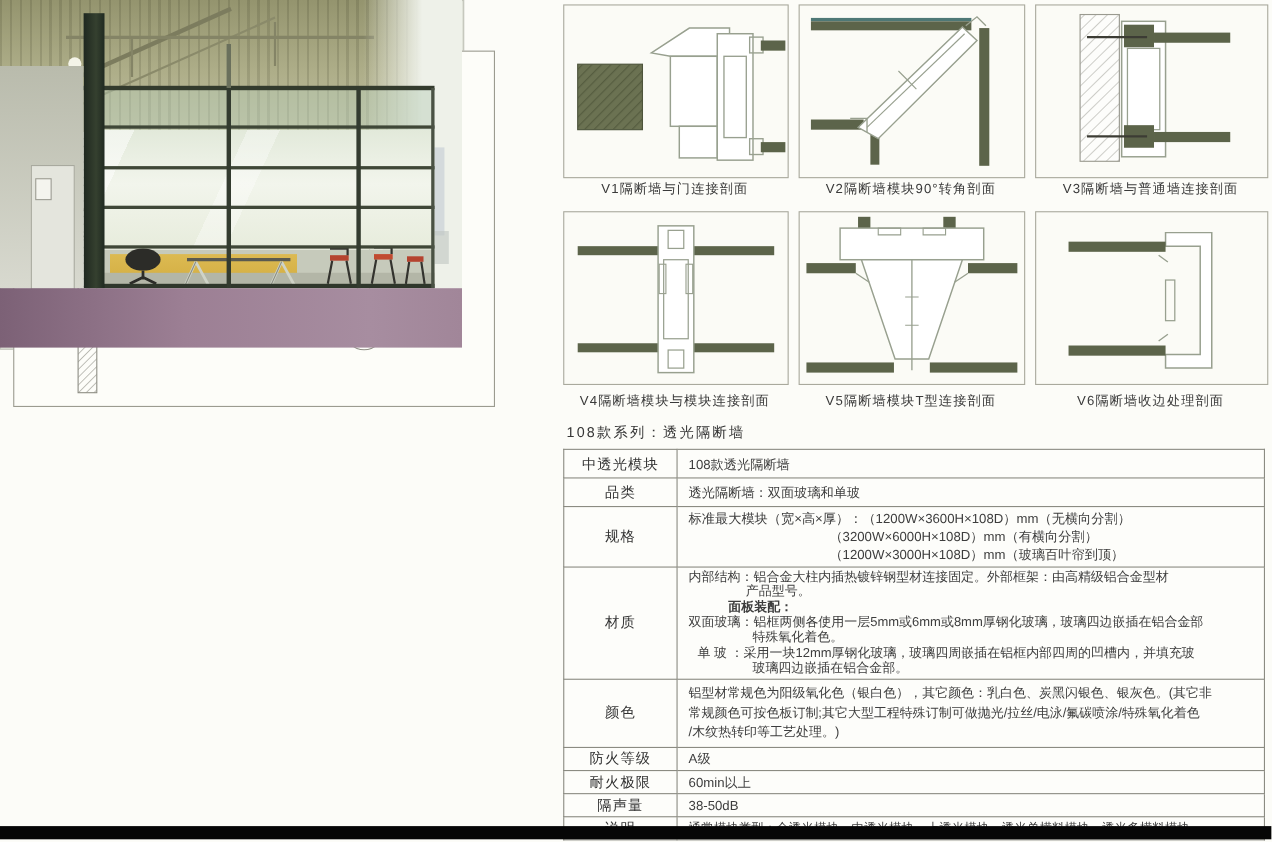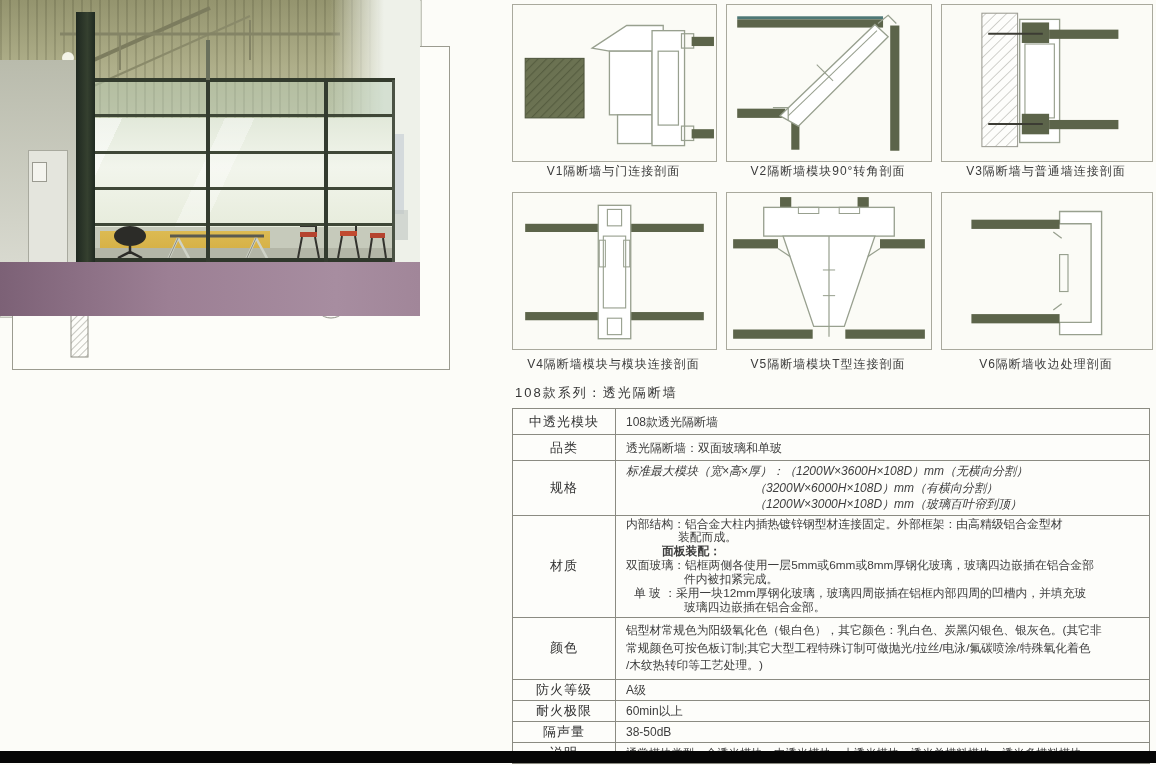--- a/index.html
+++ b/index.html
@@ -22,21 +22,21 @@
   #series-note{left:515px;top:384px;font-size:13px;letter-spacing:2px;color:#353535;}
 
   
   #spec-table{left:512px;top:408px;width:638px;border-collapse:collapse;table-layout:fixed;
     font-size:12px;color:#3d3d3d;background:#fdfdfa;}
   #spec-table td{border:1px solid #8b8b82;vertical-align:middle;overflow:hidden;}
   #spec-table td.lab{width:100px;text-align:center;font-size:13px;letter-spacing:1px;color:#333;}
   #spec-table td.val{padding:2px 4px 2px 10px;}
   .line{white-space:nowrap;}
   .r0 .val,.r1 .val{line-height:16px;}
-  .r2 .val{line-height:16.5px;font-style:italic;}
+  .r2 .val{line-height:16.5px;}
   .r3 .val{line-height:13.9px;font-size:11.8px;}
   .r4 .val{line-height:17.5px;font-size:11.8px;}
   .r5 .val,.r6 .val,.r7 .val{line-height:14px;}
   .r8 .val{line-height:14px;font-size:11.4px;}
 
   
   #photo{left:10px;top:420px;width:420px;height:316px;background:#dfe2d8;border:1px solid #c4c6bc;overflow:hidden;}
   .ph{position:absolute;}
 
   #black-bar{left:0;top:751px;width:1156px;height:12px;background:#060606;}
@@ -201,24 +201,24 @@
           <td class="val">
             <div class="line">标准最大模块（宽×高×厚）：（1200W×3600H×108D）mm（无横向分割）</div>
             <div class="line" style="padding-left: 128px;">（3200W×6000H×108D）mm（有横向分割）</div>
             <div class="line" style="padding-left: 128px;">（1200W×3000H×108D）mm（玻璃百叶帘到顶）</div>
           </td>
         </tr>
         <tr class="r3" style="height: 100px;">
           <td class="lab">材质</td>
           <td class="val">
             <div class="line">内部结构：铝合金大柱内插热镀锌钢型材连接固定。外部框架：由高精级铝合金型材</div>
-            <div class="line" style="padding-left: 52px;">装配而成。</div>
+            <div class="line" style="padding-left: 52px;">产品型号。</div>
             <div class="line" style="font-weight: bold; padding-left: 36px;">面板装配：</div>
             <div class="line">双面玻璃：铝框两侧各使用一层5mm或6mm或8mm厚钢化玻璃，玻璃四边嵌插在铝合金部</div>
-            <div class="line" style="padding-left: 58px;">件内被扣紧完成。</div>
+            <div class="line" style="padding-left: 58px;">特殊氧化着色。</div>
             <div class="line" style="padding-left: 8px;">单 玻 ：采用一块12mm厚钢化玻璃，玻璃四周嵌插在铝框内部四周的凹槽内，并填充玻</div>
             <div class="line" style="padding-left: 58px;">玻璃四边嵌插在铝合金部。</div>
           </td>
         </tr>
         <tr class="r4" style="height: 62px;">
           <td class="lab">颜色</td>
           <td class="val">
             <div class="line">铝型材常规色为阳级氧化色（银白色），其它颜色：乳白色、炭黑闪银色、银灰色。(其它非</div>
             <div class="line">常规颜色可按色板订制;其它大型工程特殊订制可做抛光/拉丝/电泳/氟碳喷涂/特殊氧化着色</div>
             <div class="line">/木纹热转印等工艺处理。)</div>

